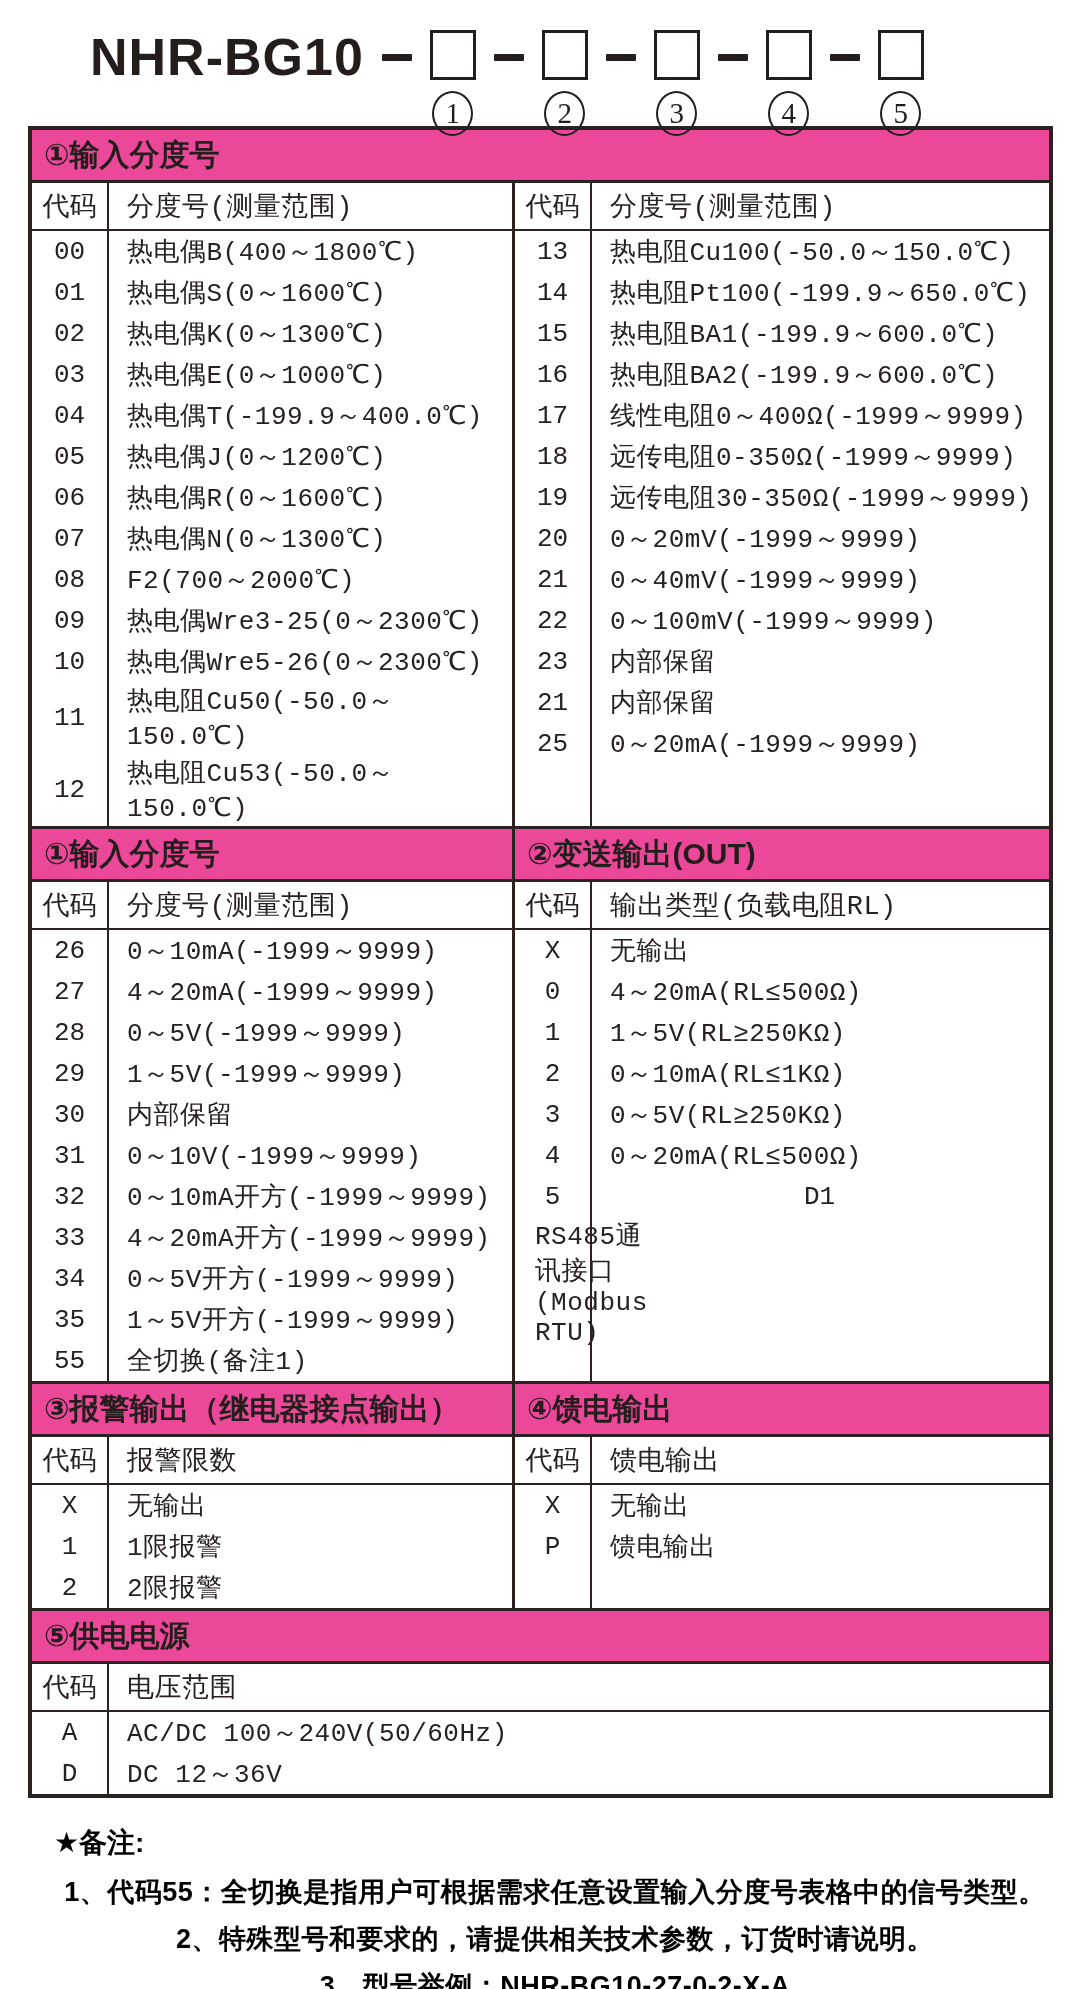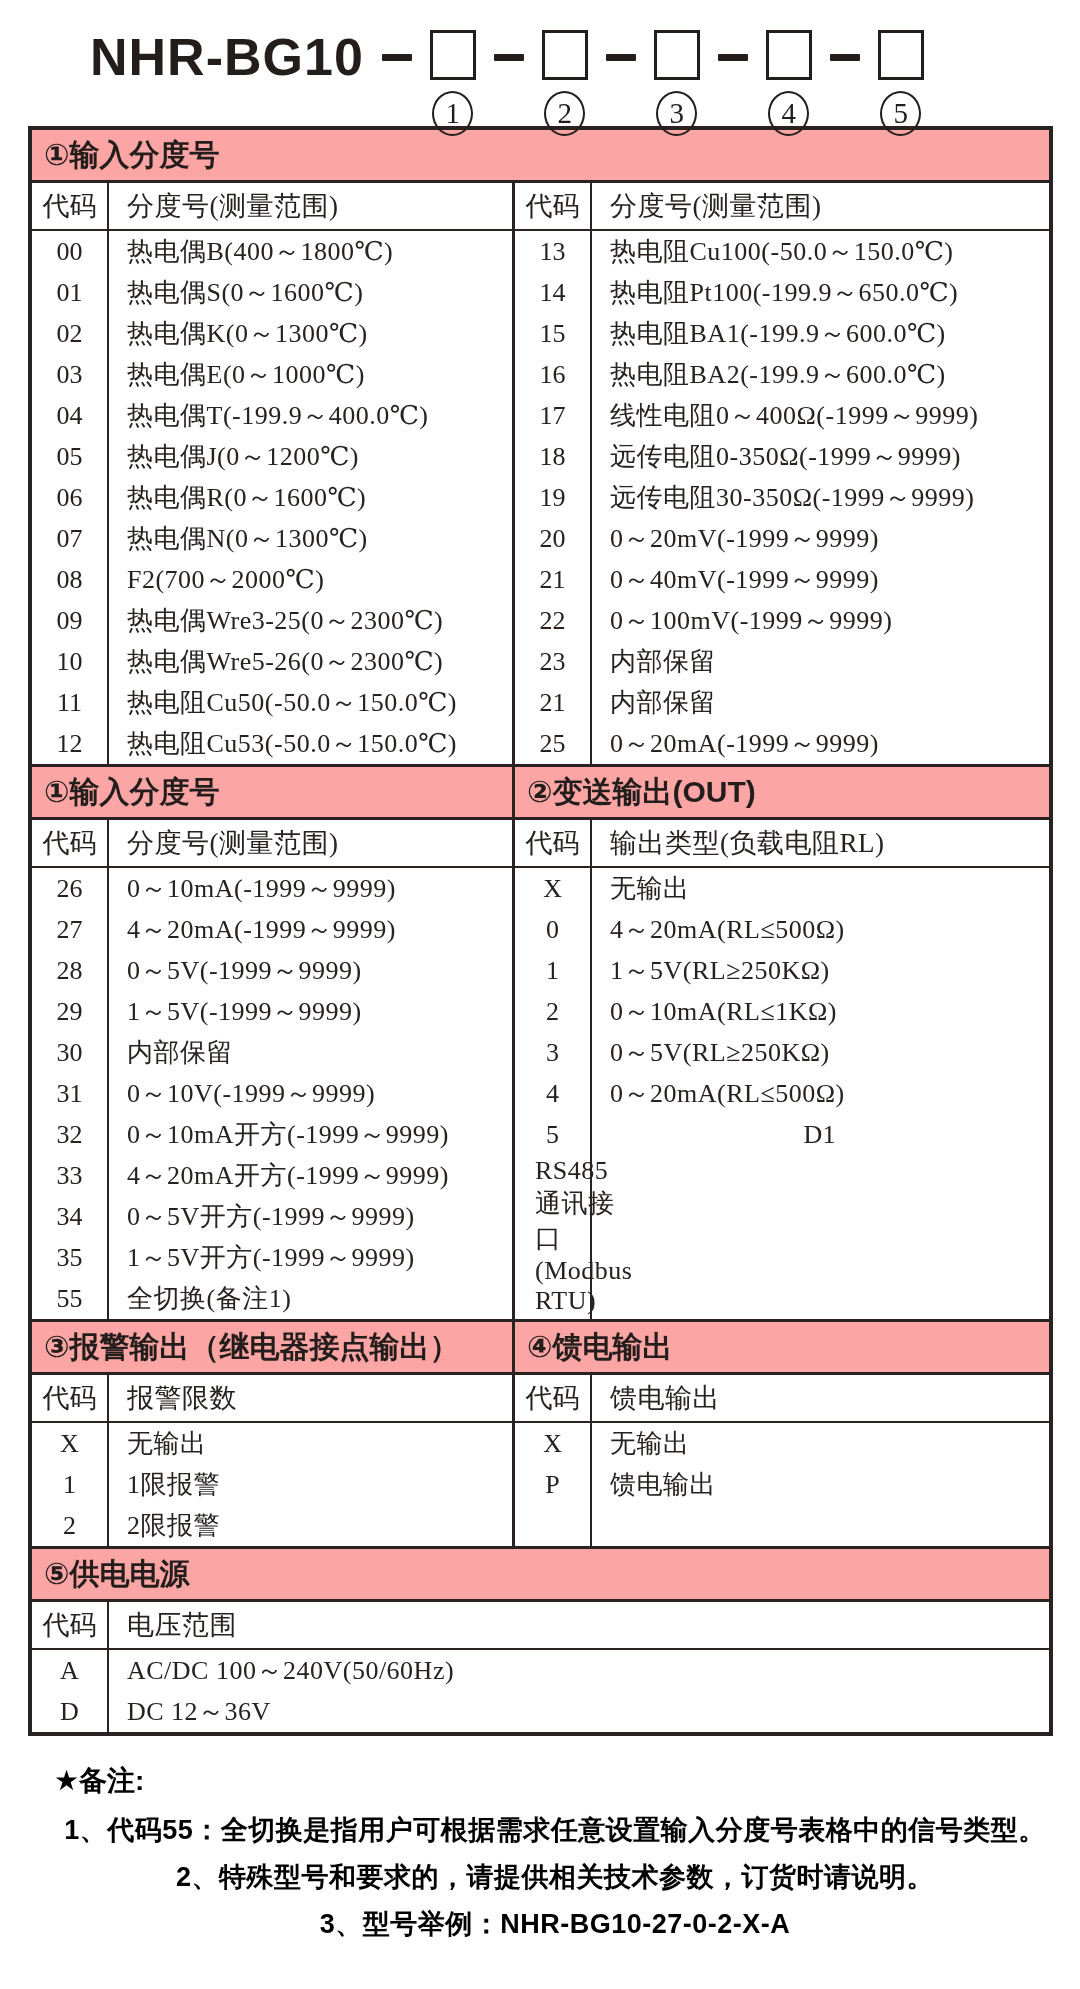--- a/index.html
+++ b/index.html
@@ -30,37 +30,38 @@
     margin-top:11px;width:37px;height:41px;border:2px solid #231d1b;border-radius:50%;
     display:flex;align-items:center;justify-content:center;
     font-size:29px;font-family:"Liberation Serif","DejaVu Serif",serif;color:#231d1b;
   }
   
   .spec-table{
     margin:16px 0 0 28px;width:1025px;box-sizing:border-box;
     border:4px solid #2a2220;background:#fff;
   }
   .secbar{
-    background:#fca5a5;color:#231d1b;
+    background:#ec4899;color:#231d1b;
     font-family:"Liberation Sans","DejaVu Sans",sans-serif;font-weight:bold;
     font-size:30px;line-height:38px;padding:6px 12px;
     border-top:3px solid #2a2220;border-bottom:3px solid #2a2220;
   }
   .spec-table > .secbar:first-child{border-top:none;}
   .split{display:flex;align-items:stretch;}
   .half{display:flex;flex-direction:column;box-sizing:border-box;}
   .half.left{width:47.2%;}
   .half.right{width:52.8%;border-left:3px solid #2a2220;}
   .half .secbar{border-left:none;}
   .grid{
     flex:1;display:grid;grid-template-columns:75px 1fr;
     grid-auto-rows:minmax(41px,auto);align-content:start;
     background-image:linear-gradient(#2a2220,#2a2220);
     background-repeat:no-repeat;background-position:75px 0;background-size:2px 100%;
     font-size:26px;
+    font-family:Liberation Mono, monospace;
   }
   .grid .ch{
     min-height:48px;border-bottom:2px solid #2a2220;
     font-size:27px;
   }
   .cell-c{display:flex;align-items:center;justify-content:center;text-align:center;padding:1px 4px;box-sizing:border-box;}
   .cell-d{display:flex;align-items:center;padding:1px 6px 1px 20px;box-sizing:border-box;letter-spacing:0.5px;}
   
   .notes{
     margin:26px 0 0 30px;

